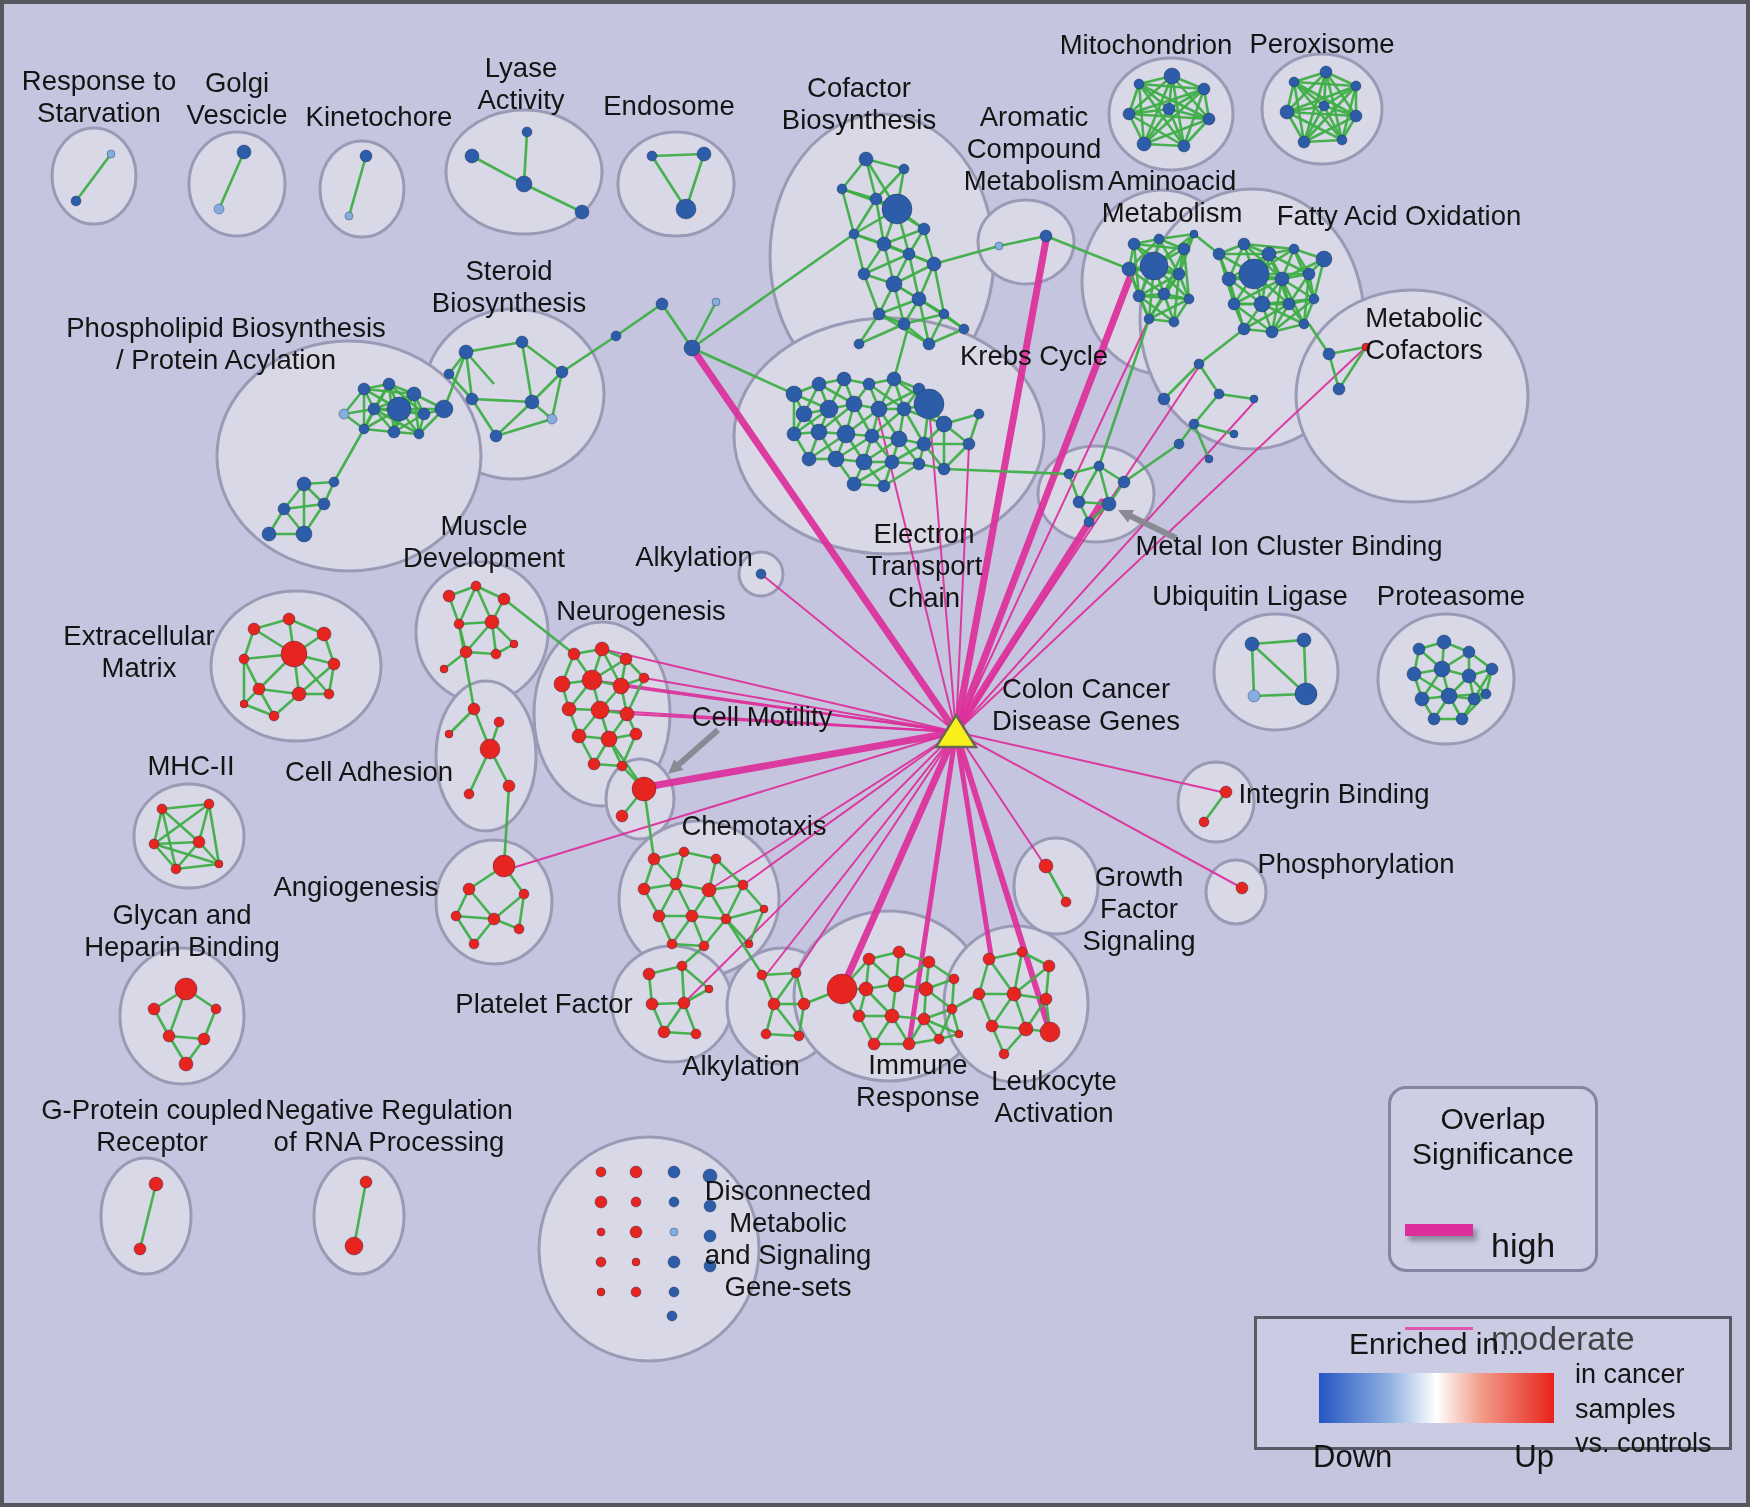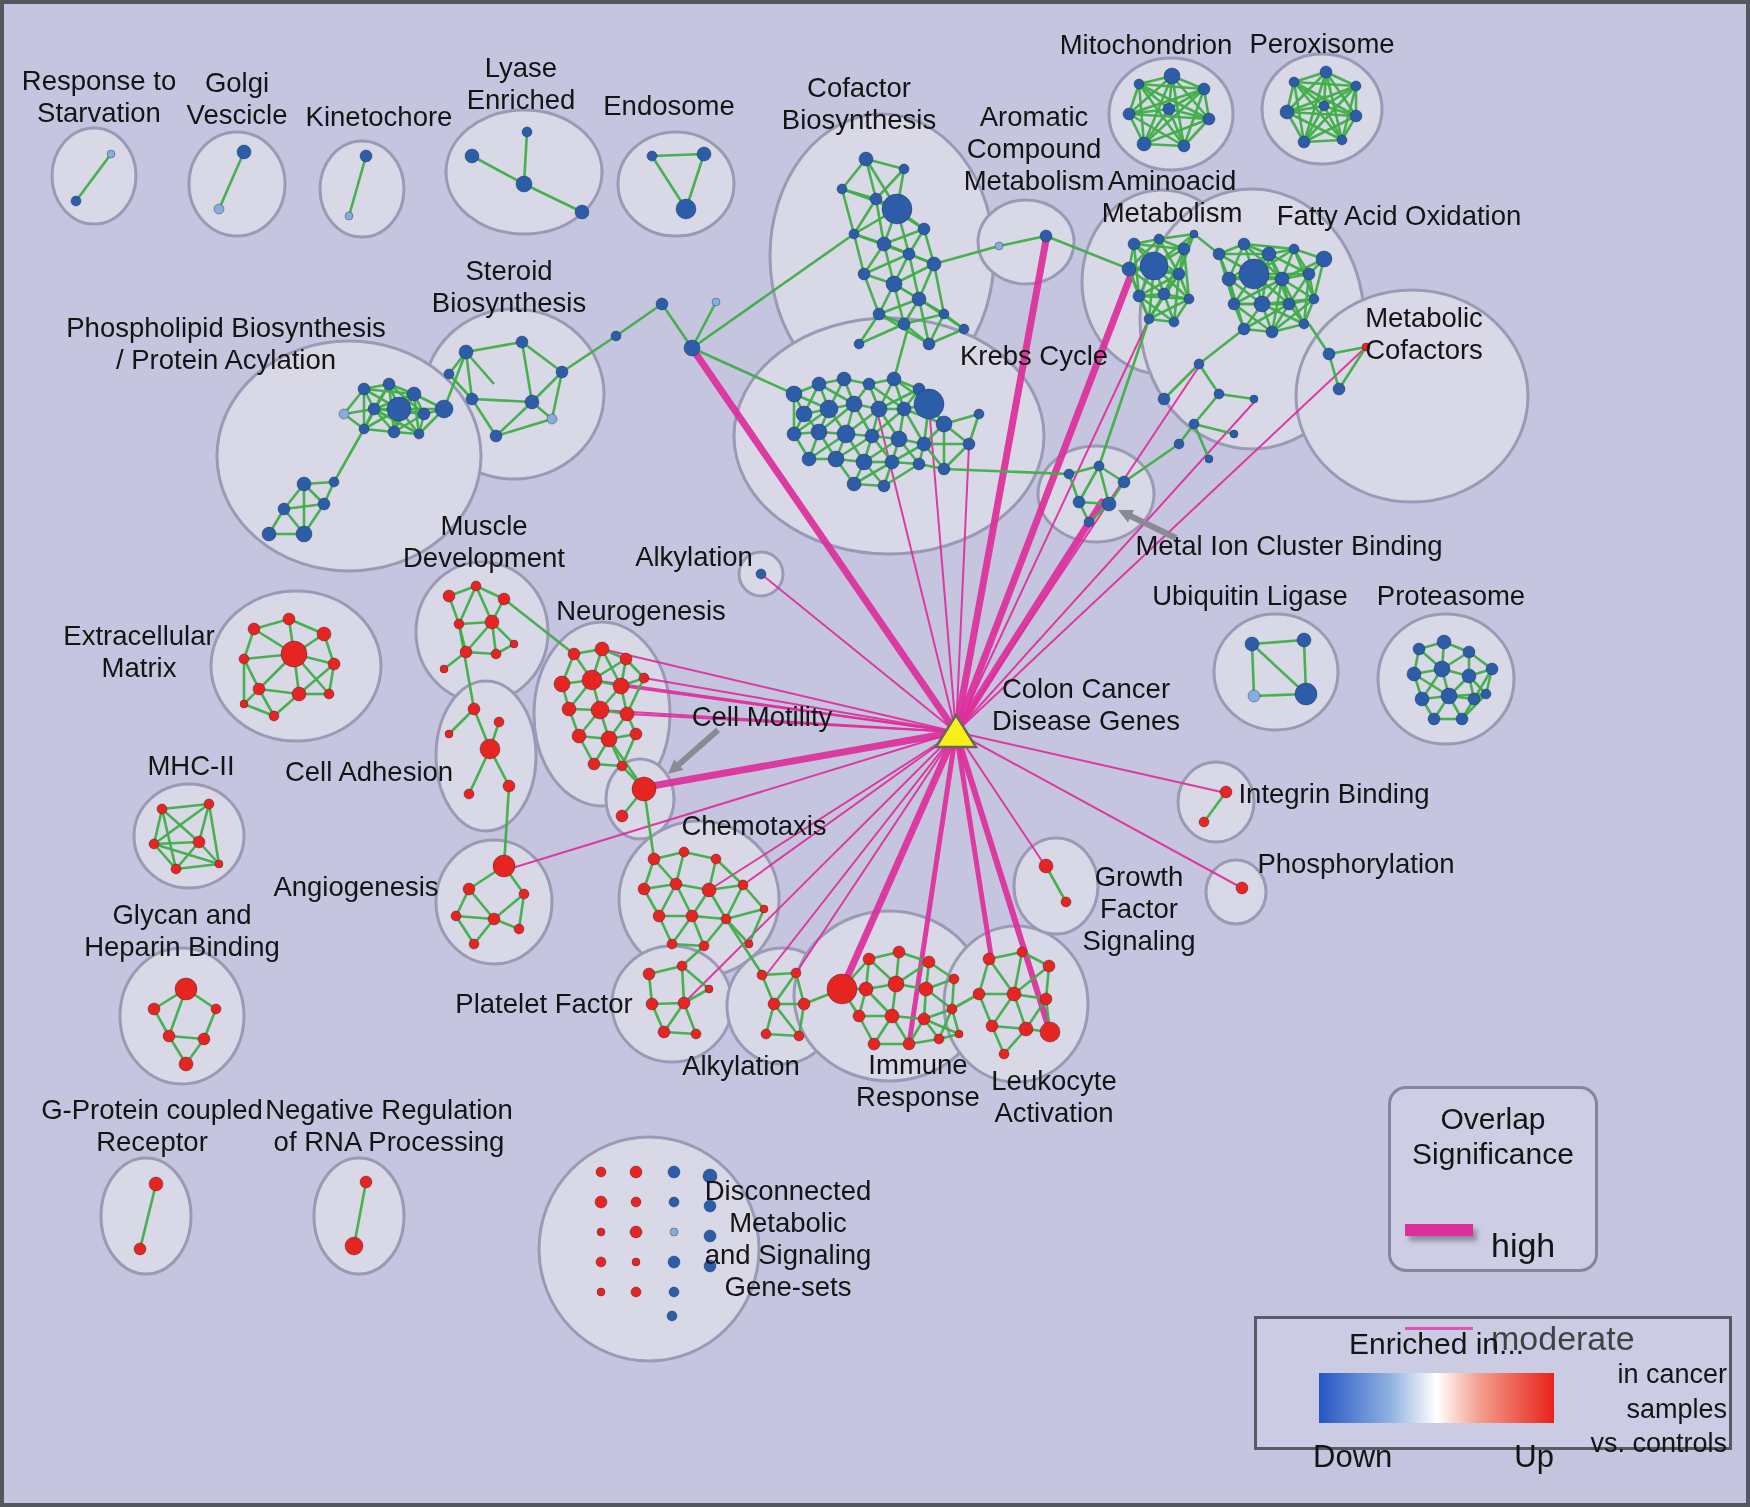--- a/index.html
+++ b/index.html
@@ -21,21 +21,21 @@
   #line-moderate{height:3px;margin-top:10px;}
   .lg-label{font-size:34px;color:#141414;margin-top:30px;}
   #legend-enriched{left:1250px;top:1312px;width:478px;height:134px;
     border:3.5px solid #5a5a66;background:rgba(226,226,240,0.22);}
   #enr-title{position:absolute;left:62px;top:8px;width:235px;text-align:center;
     font-size:30px;color:#141414;}
   #grad-bar{position:absolute;left:62px;top:54px;width:235px;height:50px;}
   #down-label{position:absolute;left:56px;top:120px;font-size:31px;color:#141414;}
   #up-label{position:absolute;left:240px;top:120px;width:57px;text-align:right;
     font-size:31px;color:#141414;}
-  #side-note{position:absolute;left:318px;top:38px;width:152px;text-align:right;
+  #side-note{position:absolute;left:318px;top:38px;width:152px;text-align:left;
     font-size:27px;line-height:1.28;white-space:pre;color:#141414;}
 </style>
 </head>
 <body>
 
 <div id="figure">
   <svg id="net" width="1750" height="1507" viewBox="0 0 1750 1507">
       <g>
         <ellipse cx="90" cy="172" rx="42" ry="48" fill="#d8d8e7" stroke="#9a9ab6" stroke-width="3"></ellipse>
         <ellipse cx="233" cy="180" rx="48" ry="52" fill="#d8d8e7" stroke="#9a9ab6" stroke-width="3"></ellipse>
@@ -1095,39 +1095,42 @@
       </g>
     </svg>
 
   <div id="labels">
       <div class="lbl" style="left: 95px; top: 93px;">Response to
 Starvation</div>
       <div class="lbl" style="left: 233px; top: 95px;">Golgi
 Vescicle</div>
       <div class="lbl" style="left: 375px; top: 113px;">Kinetochore</div>
       <div class="lbl" style="left: 517px; top: 80px;">Lyase
-Enriched</div>
+Activity</div>
       <div class="lbl" style="left: 665px; top: 102px;">Endosome</div>
       <div class="lbl" style="left: 855px; top: 100px;">Cofactor
 Biosynthesis</div>
       <div class="lbl" style="left: 1030px; top: 145px;">Aromatic
 Compound
 Metabolism</div>
       <div class="lbl" style="left: 1142px; top: 41px;">Mitochondrion</div>
       <div class="lbl" style="left: 1318px; top: 40px;">Peroxisome</div>
       <div class="lbl" style="left: 1168px; top: 193px;">Aminoacid
 Metabolism</div>
       <div class="lbl" style="left: 1395px; top: 212px;">Fatty Acid Oxidation</div>
       <div class="lbl" style="left: 1420px; top: 330px;">Metabolic
 Cofactors</div>
       <div class="lbl" style="left: 505px; top: 283px;">Steroid
 Biosynthesis</div>
       <div class="lbl" style="left: 222px; top: 340px;">Phospholipid Biosynthesis
 / Protein Acylation</div>
       <div class="lbl" style="left: 1030px; top: 352px;">Krebs Cycle</div>
+      <div class="lbl" style="left: 920px; top: 562px;">Electron
+Transport
+Chain</div>
       <div class="lbl" style="left: 1285px; top: 542px;">Metal Ion Cluster Binding</div>
       <div class="lbl" style="left: 1246px; top: 592px;">Ubiquitin Ligase</div>
       <div class="lbl" style="left: 1447px; top: 592px;">Proteasome</div>
       <div class="lbl" style="left: 480px; top: 538px;">Muscle
 Development</div>
       <div class="lbl" style="left: 690px; top: 553px;">Alkylation</div>
       <div class="lbl" style="left: 637px; top: 607px;">Neurogenesis</div>
       <div class="lbl" style="left: 135px; top: 648px;">Extracellular
 Matrix</div>
       <div class="lbl" style="left: 758px; top: 713px;">Cell Motility</div>

